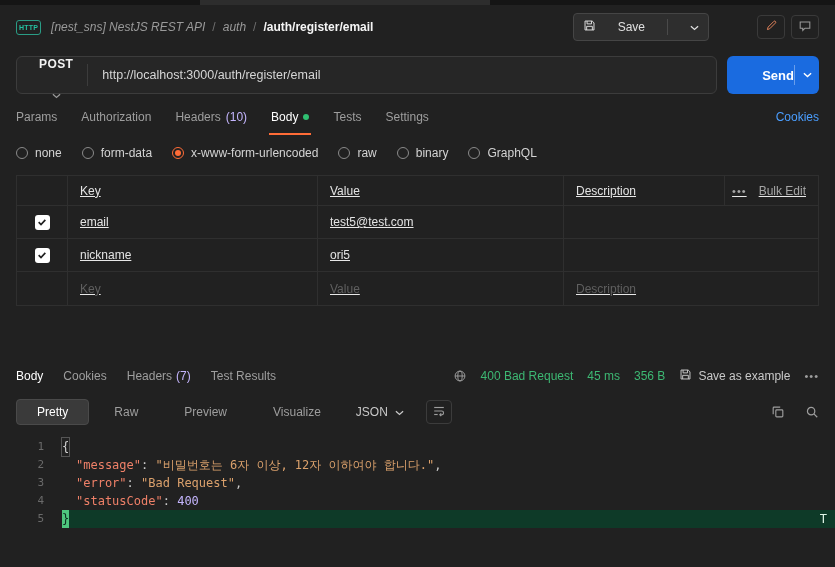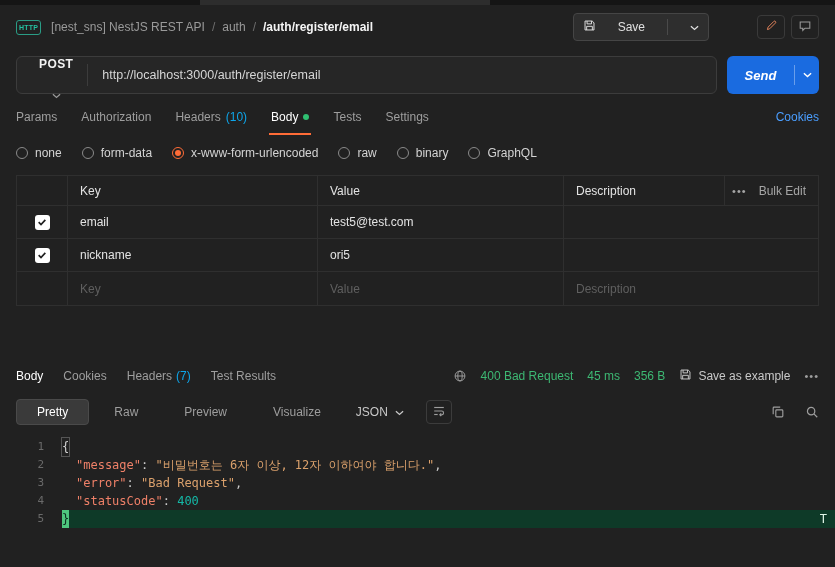--- a/index.html
+++ b/index.html
@@ -13,61 +13,61 @@
   }
 
   
   .tab-strip { height: 5px; background: #151515; position: relative; }
   .tab-strip-active { position: absolute; left: 200px; top: 0; width: 290px; height: 5px; background: #2d2d2d; }
 
   
   .topbar { height: 44px; display: flex; align-items: center; padding: 0 16px; gap: 10px; }
   .http-badge { color: #25c2a0; border: 1px solid #2a9d86; font-size: 7px; font-weight: 700; padding: 3px 2px; border-radius: 3px; letter-spacing: .2px; flex: none; }
   .breadcrumb { display: flex; align-items: center; gap: 7px; }
-  .crumb.dim { color: #9a9a9a; cursor: pointer; }
+  .crumb.dim { color: #9a9a9a; cursor: pointer; font-style: italic; }
   .crumb-sep { color: #6f6f6f; }
   .crumb.current { color: #f5f5f5; font-weight: 700; }
   .topbar-actions { margin-left: auto; display: flex; align-items: center; }
   .save-btn { display: flex; align-items: center; gap: 22px; background: #2e2e2e; border: 1px solid #454545; border-radius: 4px; height: 28px; padding: 0 9px; color: #e0e0e0; cursor: pointer; }
   .btn-divider { width: 1px; height: 16px; background: #4a4a4a; }
   .icon-btn { width: 28px; height: 24px; display: flex; align-items: center; justify-content: center; border: 1px solid #3a3a3a; border-radius: 4px; color: #9a9a9a; cursor: pointer; }
   .icon-btn.pencil { color: #e0835a; margin-left: 48px; }
   .icon-btn.comment { margin-left: 6px; }
 
   
   .url-row { display: flex; align-items: center; padding: 2px 16px 0; gap: 10px; height: 50px; }
   .url-bar { flex: 1; display: flex; align-items: center; height: 38px; background: #262626; border: 1px solid #3c3c3c; border-radius: 6px; }
   .method-select { display: flex; align-items: center; gap: 22px; padding: 0 14px 0 22px; color: #f2f2f2; font-weight: 700; letter-spacing: .4px; cursor: pointer; height: 100%; flex-direction: column; }
   .method-select .chev { color: #9a9a9a; display: flex; }
   .url-divider { width: 1px; height: 22px; background: #3c3c3c; }
   .url-input { padding: 0 14px; color: #d6d6d6; font-size: 12.5px; flex: 1; cursor: text; white-space: nowrap; overflow: hidden; }
   .send-btn { width: 92px; height: 38px; background: #1a6be0; border-radius: 6px; display: flex; align-items: center; color: #fff; font-weight: 700; font-size: 13px; cursor: pointer; flex: none; }
-  .send-label { flex: 1; text-align: center; font-style: italic; }
+  .send-label { flex: 1; text-align: right; }
   .send-divider { width: 1px; height: 20px; background: rgba(255,255,255,.35); }
   .send-chev { width: 24px; display: flex; justify-content: center; }
 
   
   .tabs-row { display: flex; align-items: center; padding: 0 16px; height: 36px; }
   .tabs { display: flex; gap: 24px; height: 100%; }
   .tab { display: flex; align-items: center; gap: 5px; color: #9e9e9e; position: relative; cursor: pointer; white-space: nowrap; }
   .tab.active { color: #fff; }
   .tab.active::after { content: ""; position: absolute; left: -2px; right: -2px; bottom: 0; height: 2px; background: #ff6c37; }
-  .count-green { color: #0ea5e9; }
+  .count-green { color: #c4b5fd; }
   .dot { width: 6px; height: 6px; border-radius: 50%; background: #2fbf71; }
   .cookies-link { margin-left: auto; color: #4a9eff; cursor: pointer; }
 
   
   .radio-row { display: flex; align-items: center; gap: 20px; padding: 0 16px; height: 36px; }
   .radio { display: flex; align-items: center; gap: 7px; color: #d4d4d4; cursor: pointer; }
   .rb { width: 12px; height: 12px; border-radius: 50%; border: 1.5px solid #8a8a8a; display: flex; align-items: center; justify-content: center; flex: none; }
   .radio.selected .rb { border-color: #ff6c37; }
   .radio.selected .rb::after { content: ""; width: 6px; height: 6px; border-radius: 50%; background: #ff6c37; }
 
   
-  .kv-table { margin: 4px 16px 0; border: 1px solid #2f2f2f; }
+  .kv-table { margin: 4px 16px 0; border: 1px solid #2f2f2f; text-decoration: underline; }
   .kv-row { display: grid; grid-template-columns: 50px 250px 246px 1fr; align-items: stretch; height: 33px; border-bottom: 1px solid #2f2f2f; }
   .kv-row.kv-head { grid-template-columns: 50px 250px 246px 161px 1fr; height: 30px; color: #a6a6a6; }
   .kv-row:last-child { border-bottom: none; }
   .kv-cell { padding: 0 12px; border-left: 1px solid #2f2f2f; display: flex; align-items: center; color: #e3e3e3; overflow: hidden; white-space: nowrap; }
   .kv-cell.cb { border-left: none; justify-content: center; padding: 0; }
   .kv-cell.actions { justify-content: flex-end; gap: 12px; color: #a6a6a6; }
   .kv-cell .placeholder { color: #5f5f5f; }
   .checkbox { width: 15px; height: 15px; background: #ffffff; border-radius: 3px; display: flex; align-items: center; justify-content: center; cursor: pointer; }
   .bulk-edit { cursor: pointer; }
   .more-dots { letter-spacing: 1px; cursor: pointer; font-size: 11px; }
@@ -93,21 +93,21 @@
 
   
   .code-area { font-family: "DejaVu Sans Mono", monospace; font-size: 12px; line-height: 18px; padding: 8px 0 0; height: 112px; }
   .code-line { display: flex; align-items: center; height: 18px; padding-left: 8px; }
   .ln { width: 36px; text-align: right; color: #6a6a6a; font-size: 11px; flex: none; margin-right: 18px; user-select: none; }
   .line-body { flex: 1; display: flex; align-items: center; white-space: pre; }
   .indent { padding-left: 14px; }
   .jkey { color: #ef8068; }
   .jpunc { color: #c9c9c9; }
   .jstr { color: #dba16c; }
-  .jnum { color: #14b8a6; }
+  .jnum { color: #c4b5fd; }
   .brace { color: #d4d4d4; }
   .brace.matched { outline: 1px solid #555; }
   .sel .line-body { background: #0e3a28; }
   .cursor-block { background: #4ec77e; color: #0b2e1f; outline: none; }
   .sel-marker { margin-left: auto; color: #dff5e7; padding-right: 8px; }
 </style>
 </head>
 <body>
 
 <div class="app">

